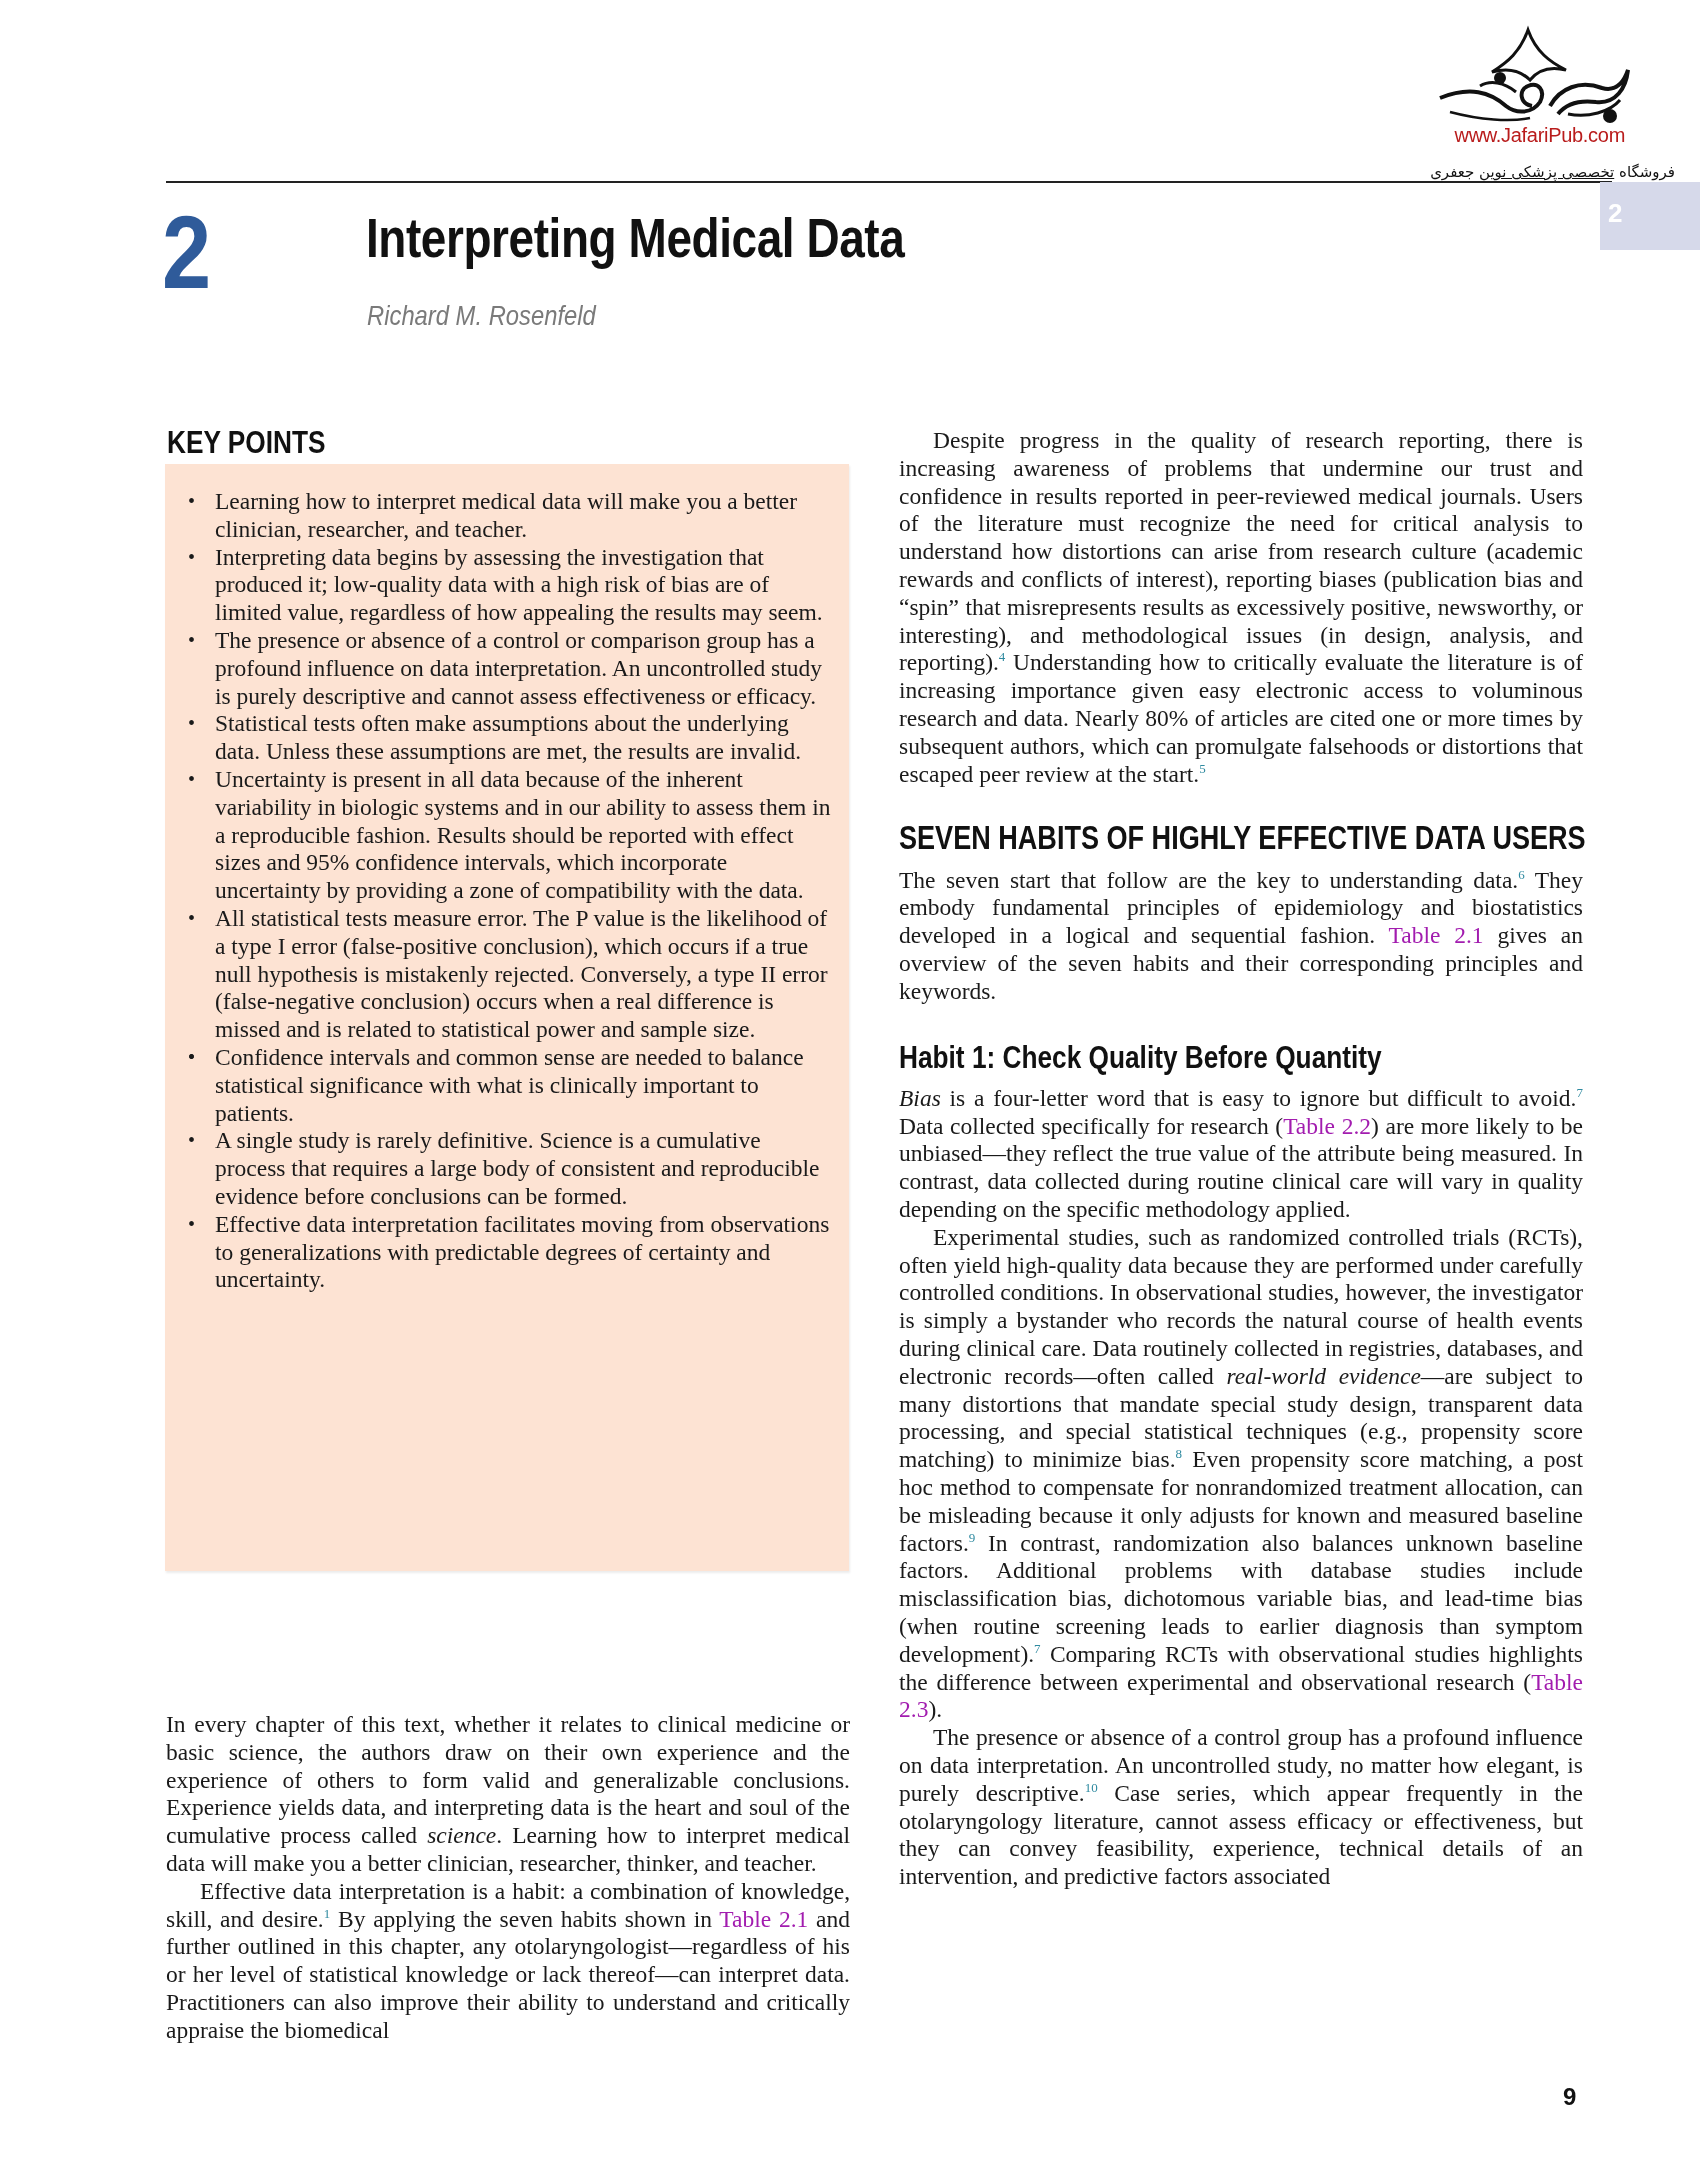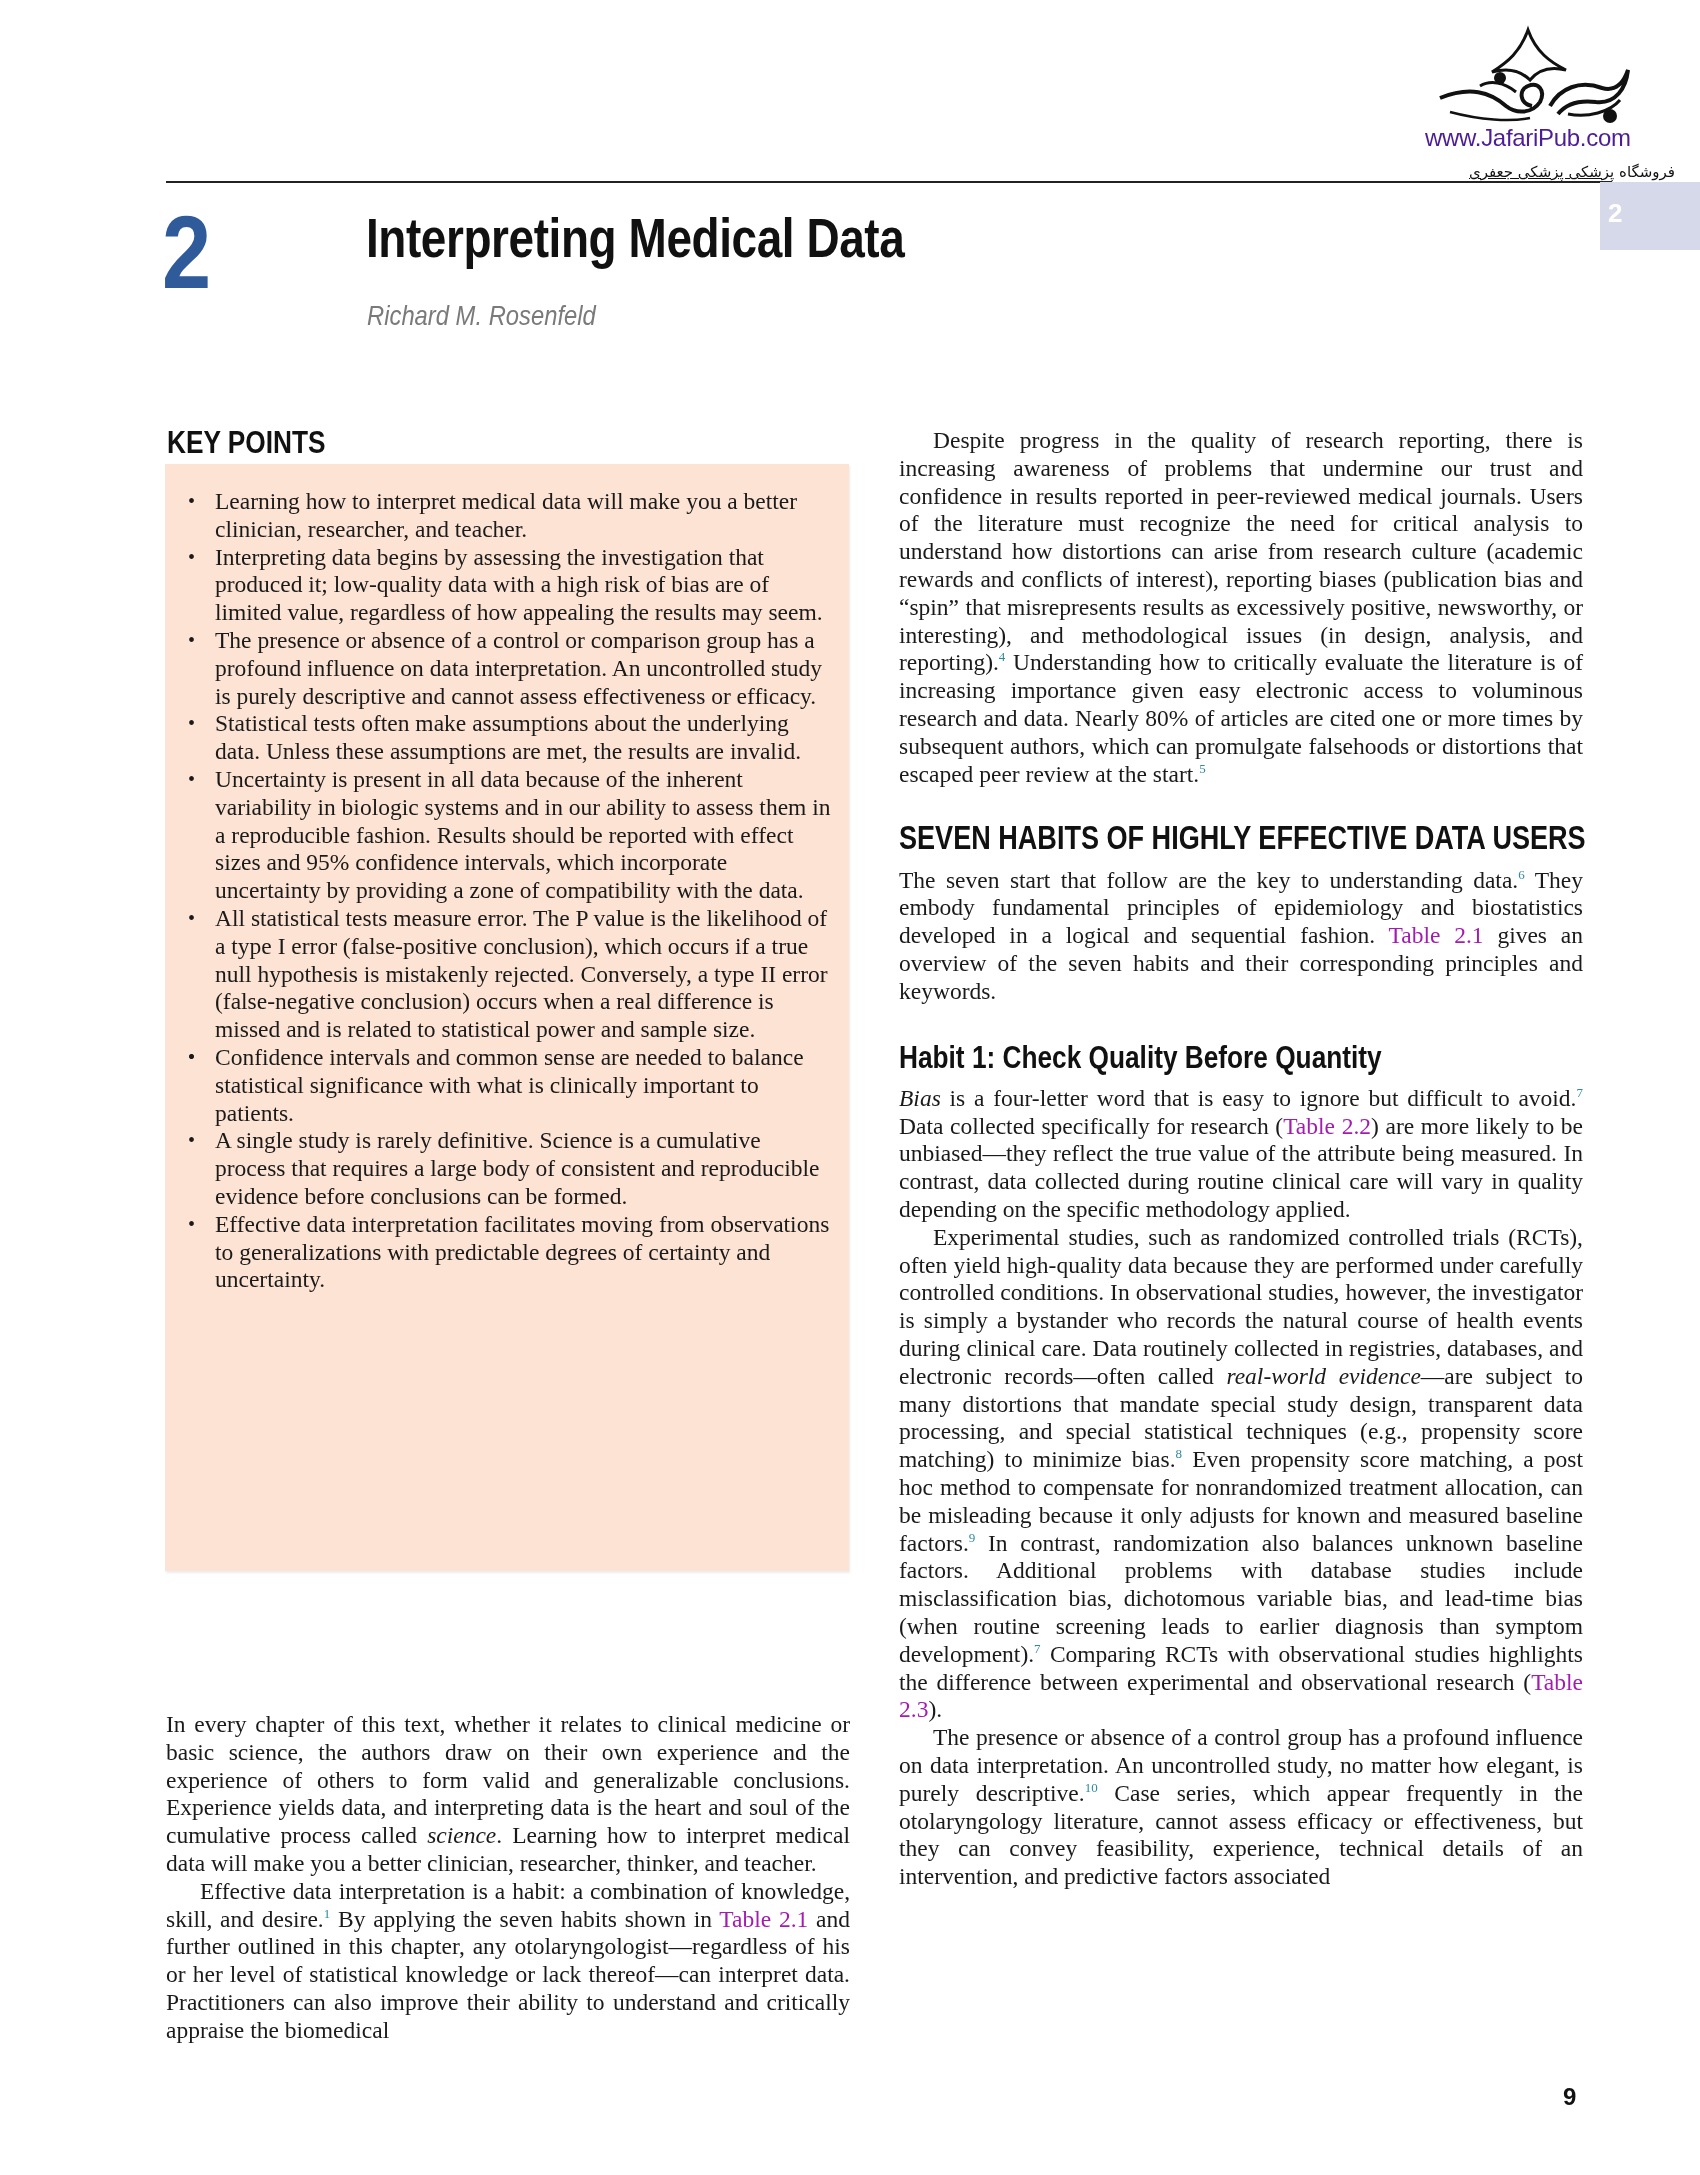--- a/index.html
+++ b/index.html
@@ -1,22 +1,22 @@
 <!DOCTYPE html>
 <html><head>
 <meta charset="utf-8">
 <style>
   * { box-sizing: border-box; margin: 0; padding: 0; }
   html, body { width: 1700px; height: 2175px; background: #ffffff; overflow: hidden; }
   body { position: relative; font-family: "Liberation Serif", "DejaVu Serif", serif; color: #1a1a1a; }
 
   .logo { position: absolute; left: 1420px; top: 22px; width: 220px; height: 128px; }
   .logo svg { position: absolute; left: 0; top: 0; }
-  .logo-url { position: absolute; left: 1425px; top: 124px; width: 200px; text-align: center;
-    font-family: "Liberation Sans", "DejaVu Sans", sans-serif; font-size: 24px; color: #4c1d95; letter-spacing: -0.3px; }
+  .logo-url { position: absolute; left: 1425px; top: 124px; width: 200px; text-align: right;
+    font-family: "Liberation Sans", "DejaVu Sans", sans-serif; font-size: 20px; color: #b91c1c; letter-spacing: -0.3px; }
   .persian { position: absolute; left: 1425px; top: 163px; width: 250px; text-align: right; direction: rtl;
     font-family: "DejaVu Sans", sans-serif; font-size: 15px; color: #111; }
   .persian .ul { text-decoration: underline; }
 
   .top-rule { position: absolute; left: 166px; top: 181px; width: 1446px; height: 2px; background: #222; }
   .chapter-tab { position: absolute; left: 1600px; top: 182px; width: 100px; height: 68px; background: #d6d9ea; }
   .chapter-tab span { position: absolute; left: 8px; top: 16px; font-family: "Liberation Sans", sans-serif; font-weight: bold; font-size: 26px; color: #ffffff; }
 
   .chap-num { position: absolute; left: 162px; top: 200px; font-family: "Liberation Sans", "DejaVu Sans", sans-serif;
     font-weight: bold; font-size: 104px; line-height: 1; color: #2f5b9a; transform: scaleX(0.85); transform-origin: left top; }
@@ -57,21 +57,21 @@
     <path d="M20 76 C50 64 70 70 86 84 C96 92 112 92 120 80 C126 68 118 60 108 64 C98 68 100 82 112 84" fill="none" stroke="#111" stroke-width="4"></path>
     <path d="M96 70 C84 60 70 58 60 64" fill="none" stroke="#111" stroke-width="3"></path>
     <path d="M130 84 C140 66 160 58 182 66 C196 70 204 60 208 48 C206 66 196 82 176 80 C160 78 146 82 138 92" fill="none" stroke="#111" stroke-width="4"></path>
     <path d="M148 92 C168 96 190 90 200 78" fill="none" stroke="#111" stroke-width="3"></path>
     <path d="M30 90 C60 98 90 100 110 96" fill="none" stroke="#111" stroke-width="2.5"></path>
     <circle cx="80" cy="56" r="6" fill="#111"></circle>
     <circle cx="190" cy="94" r="7" fill="#111"></circle>
   </svg>
 </div>
 <div class="logo-url">www.JafariPub.com</div>
-<div class="persian"><span>فروشگاه </span><span class="ul">پزشکی پزشکی جعفری</span><span> جعفری</span></div>
+<div class="persian"><span>فروشگاه </span><span class="ul">تخصصی پزشکی نوین</span><span> جعفری</span></div>
 
 <div class="top-rule"></div>
 <div class="chapter-tab">
     <span>2</span>
   </div>
 
 <div class="chap-num">2</div>
 <h1 class="chap-title">Interpreting Medical Data</h1>
 <div class="chap-author">Richard M. Rosenfeld</div>
 

